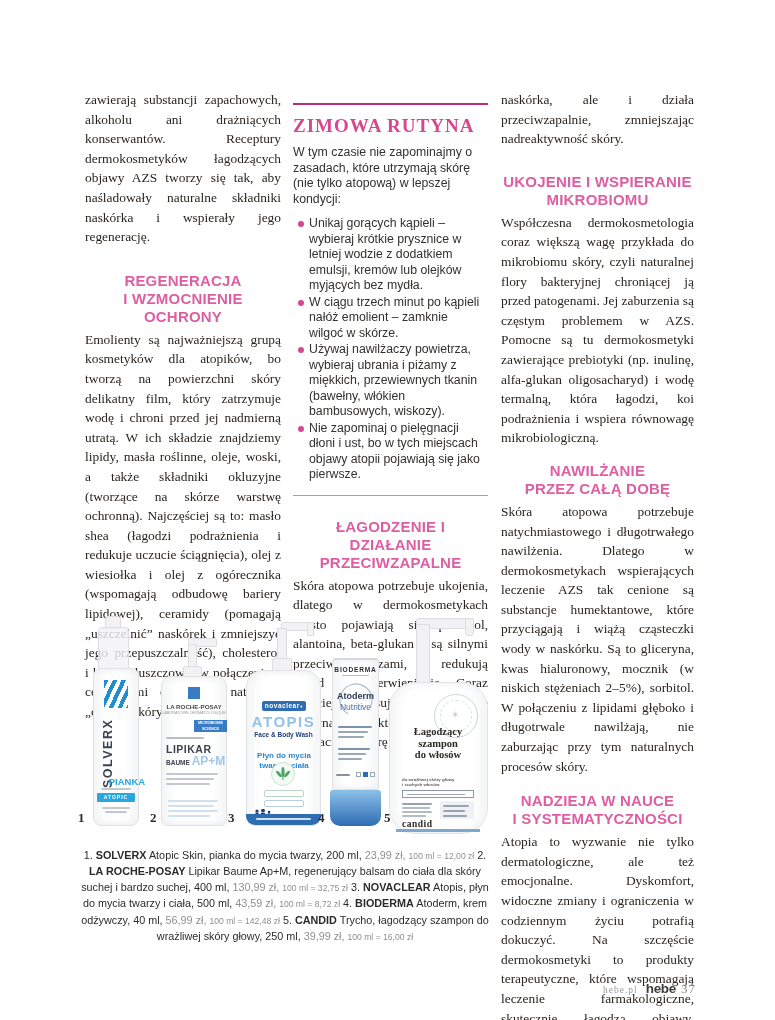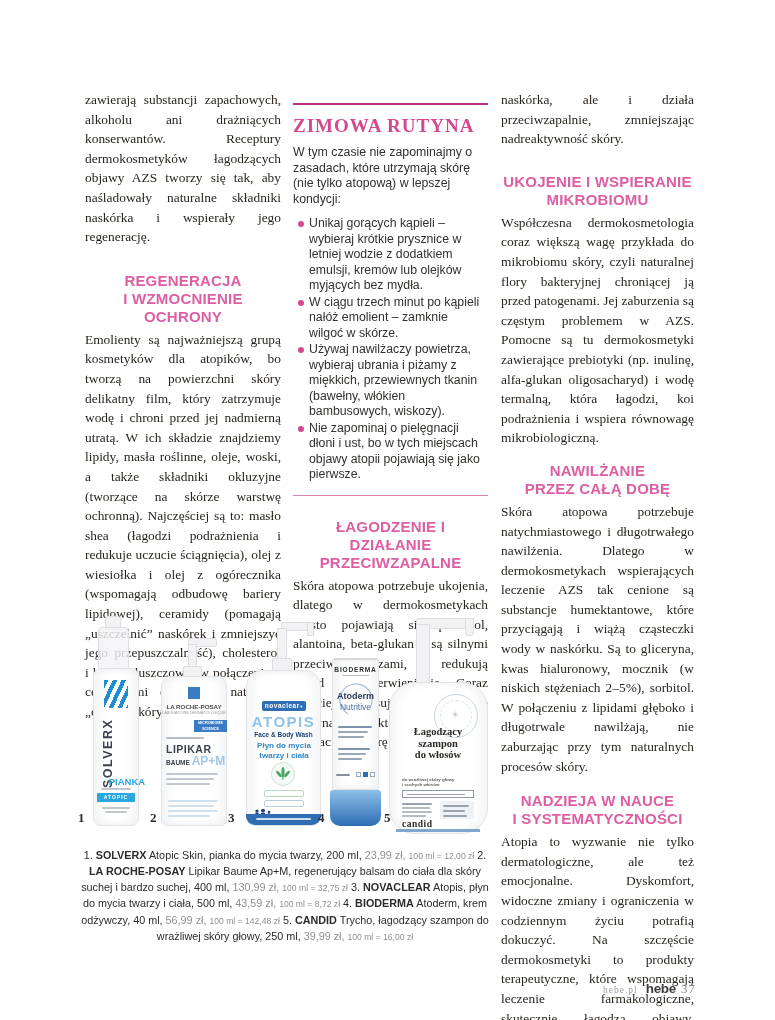--- a/index.html
+++ b/index.html
@@ -137,21 +137,21 @@
 
     <div>
       <div class="pump" style="left:203px;top:6px;width:33px;height:9px;border-radius:2px;"></div>
       <div class="pump" style="left:229px;top:6px;width:7px;height:14px;"></div>
       <div class="pump" style="left:199px;top:12px;width:10px;height:34px;"></div>
       <div class="pump" style="left:194px;top:42px;width:20px;height:14px;border-radius:2px;"></div>
       <div class="bottle" style="left:168px;top:54px;width:75px;height:156px;border-radius:16px 16px 9px 9px;"></div>
       <div class="abs ctr" style="left:184px;top:85px;width:44px;height:10px;background:#2f6db3;border-radius:2px;font:bold 6.5px/10px 'Liberation Sans',sans-serif;color:#fff;letter-spacing:.5px;"><span>novaclear</span><span style="font-size:5px;vertical-align:top;">+</span></div>
       <div class="abs ctr" style="left:168px;top:97px;width:75px;font:bold 15px 'Liberation Sans',sans-serif;color:#8fc3e8;letter-spacing:1.5px;">ATOPIS</div>
       <div class="abs ctr" style="left:168px;top:115px;width:75px;font:bold 6.5px 'Liberation Sans',sans-serif;color:#1d3f7a;">Face &amp; Body Wash</div>
-      <div class="abs ctr" style="left:176px;top:125px;width:60px;font:bold 8px/9.5px 'Liberation Sans',sans-serif;color:#2f86c8;"><span>Płyn do mycia</span><br><span>twarzy i ciała</span></div>
+      <div class="abs ctr" style="left:176px;top:135px;width:60px;font:bold 8px/9.5px 'Liberation Sans',sans-serif;color:#2f86c8;"><span>Płyn do mycia</span><br><span>twarzy i ciała</span></div>
       <div class="abs" style="left:193px;top:146px;width:24px;height:24px;border:1px solid #cde4d2;border-radius:50%;background:#f4faf5;">
         <svg width="22" height="22" viewBox="0 0 22 22" style="display:block;margin:0 auto;">
             <g fill="#4aa564">
               <ellipse cx="11" cy="9" rx="1.6" ry="5"></ellipse>
               <ellipse cx="7" cy="11" rx="1.4" ry="4" transform="rotate(-40 7 11)"></ellipse>
               <ellipse cx="15" cy="11" rx="1.4" ry="4" transform="rotate(40 15 11)"></ellipse>
               <rect x="10.5" y="12" width="1" height="5"></rect>
             </g>
           </svg>
       </div>

